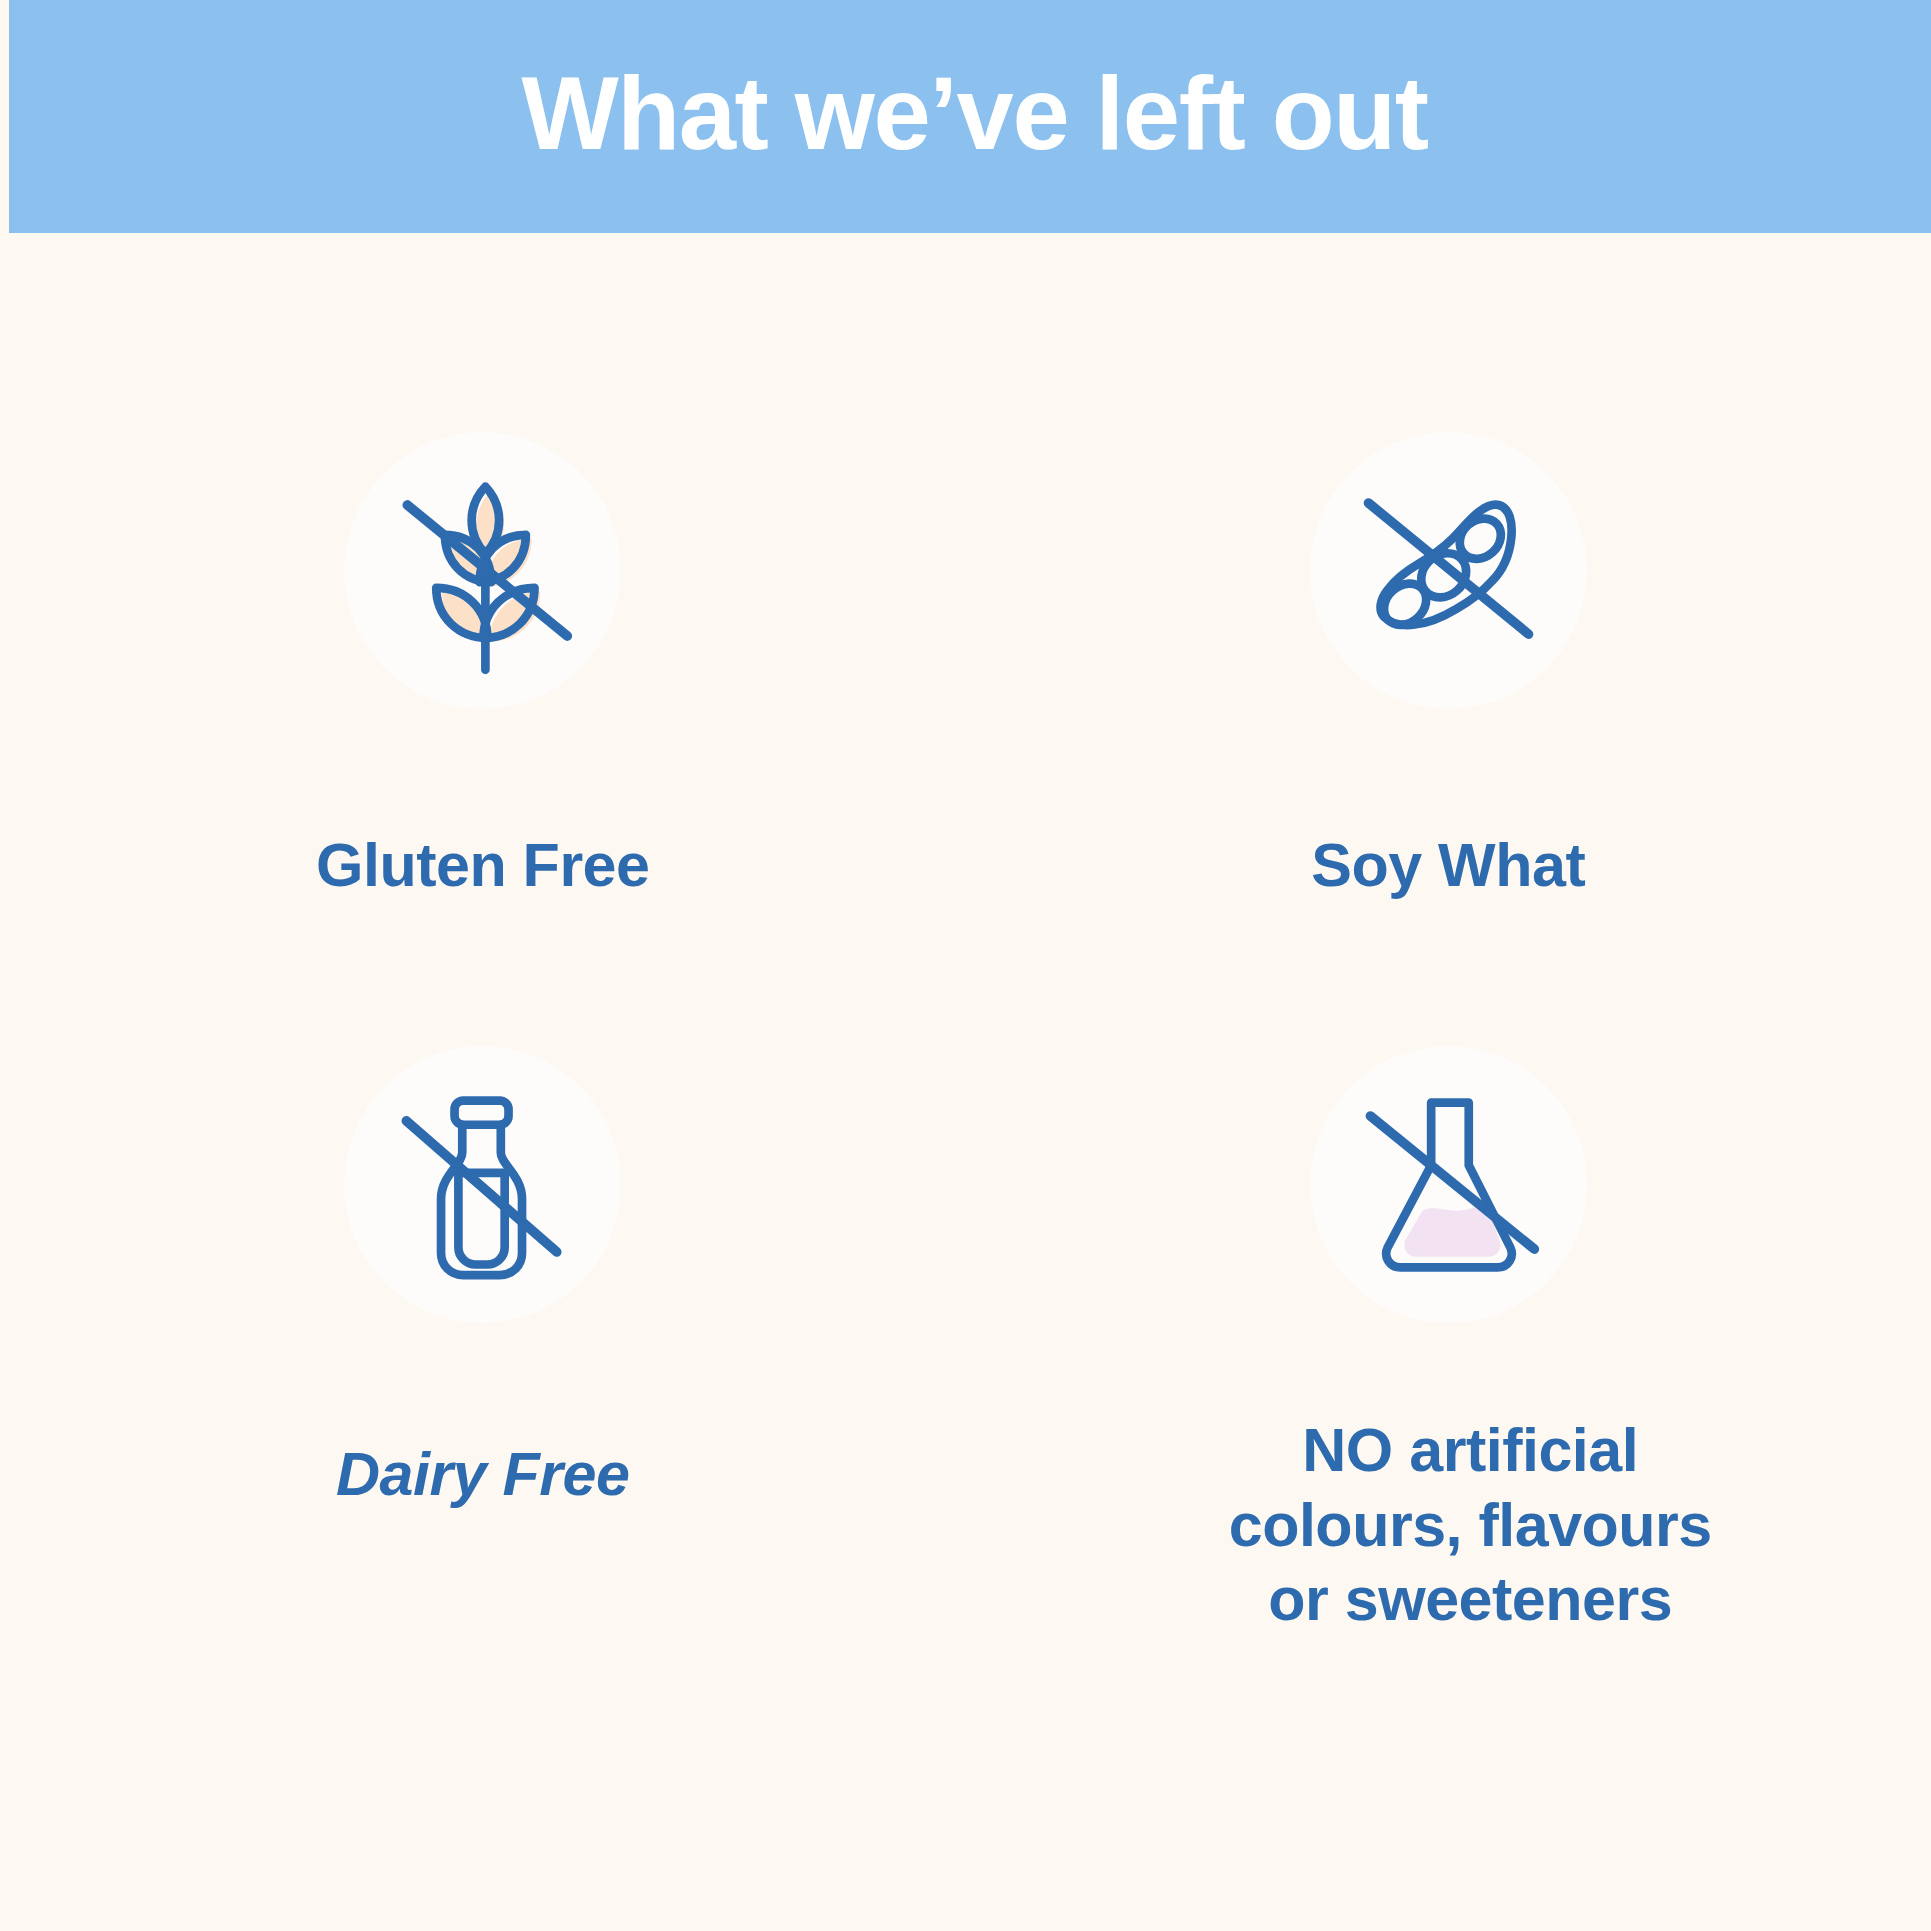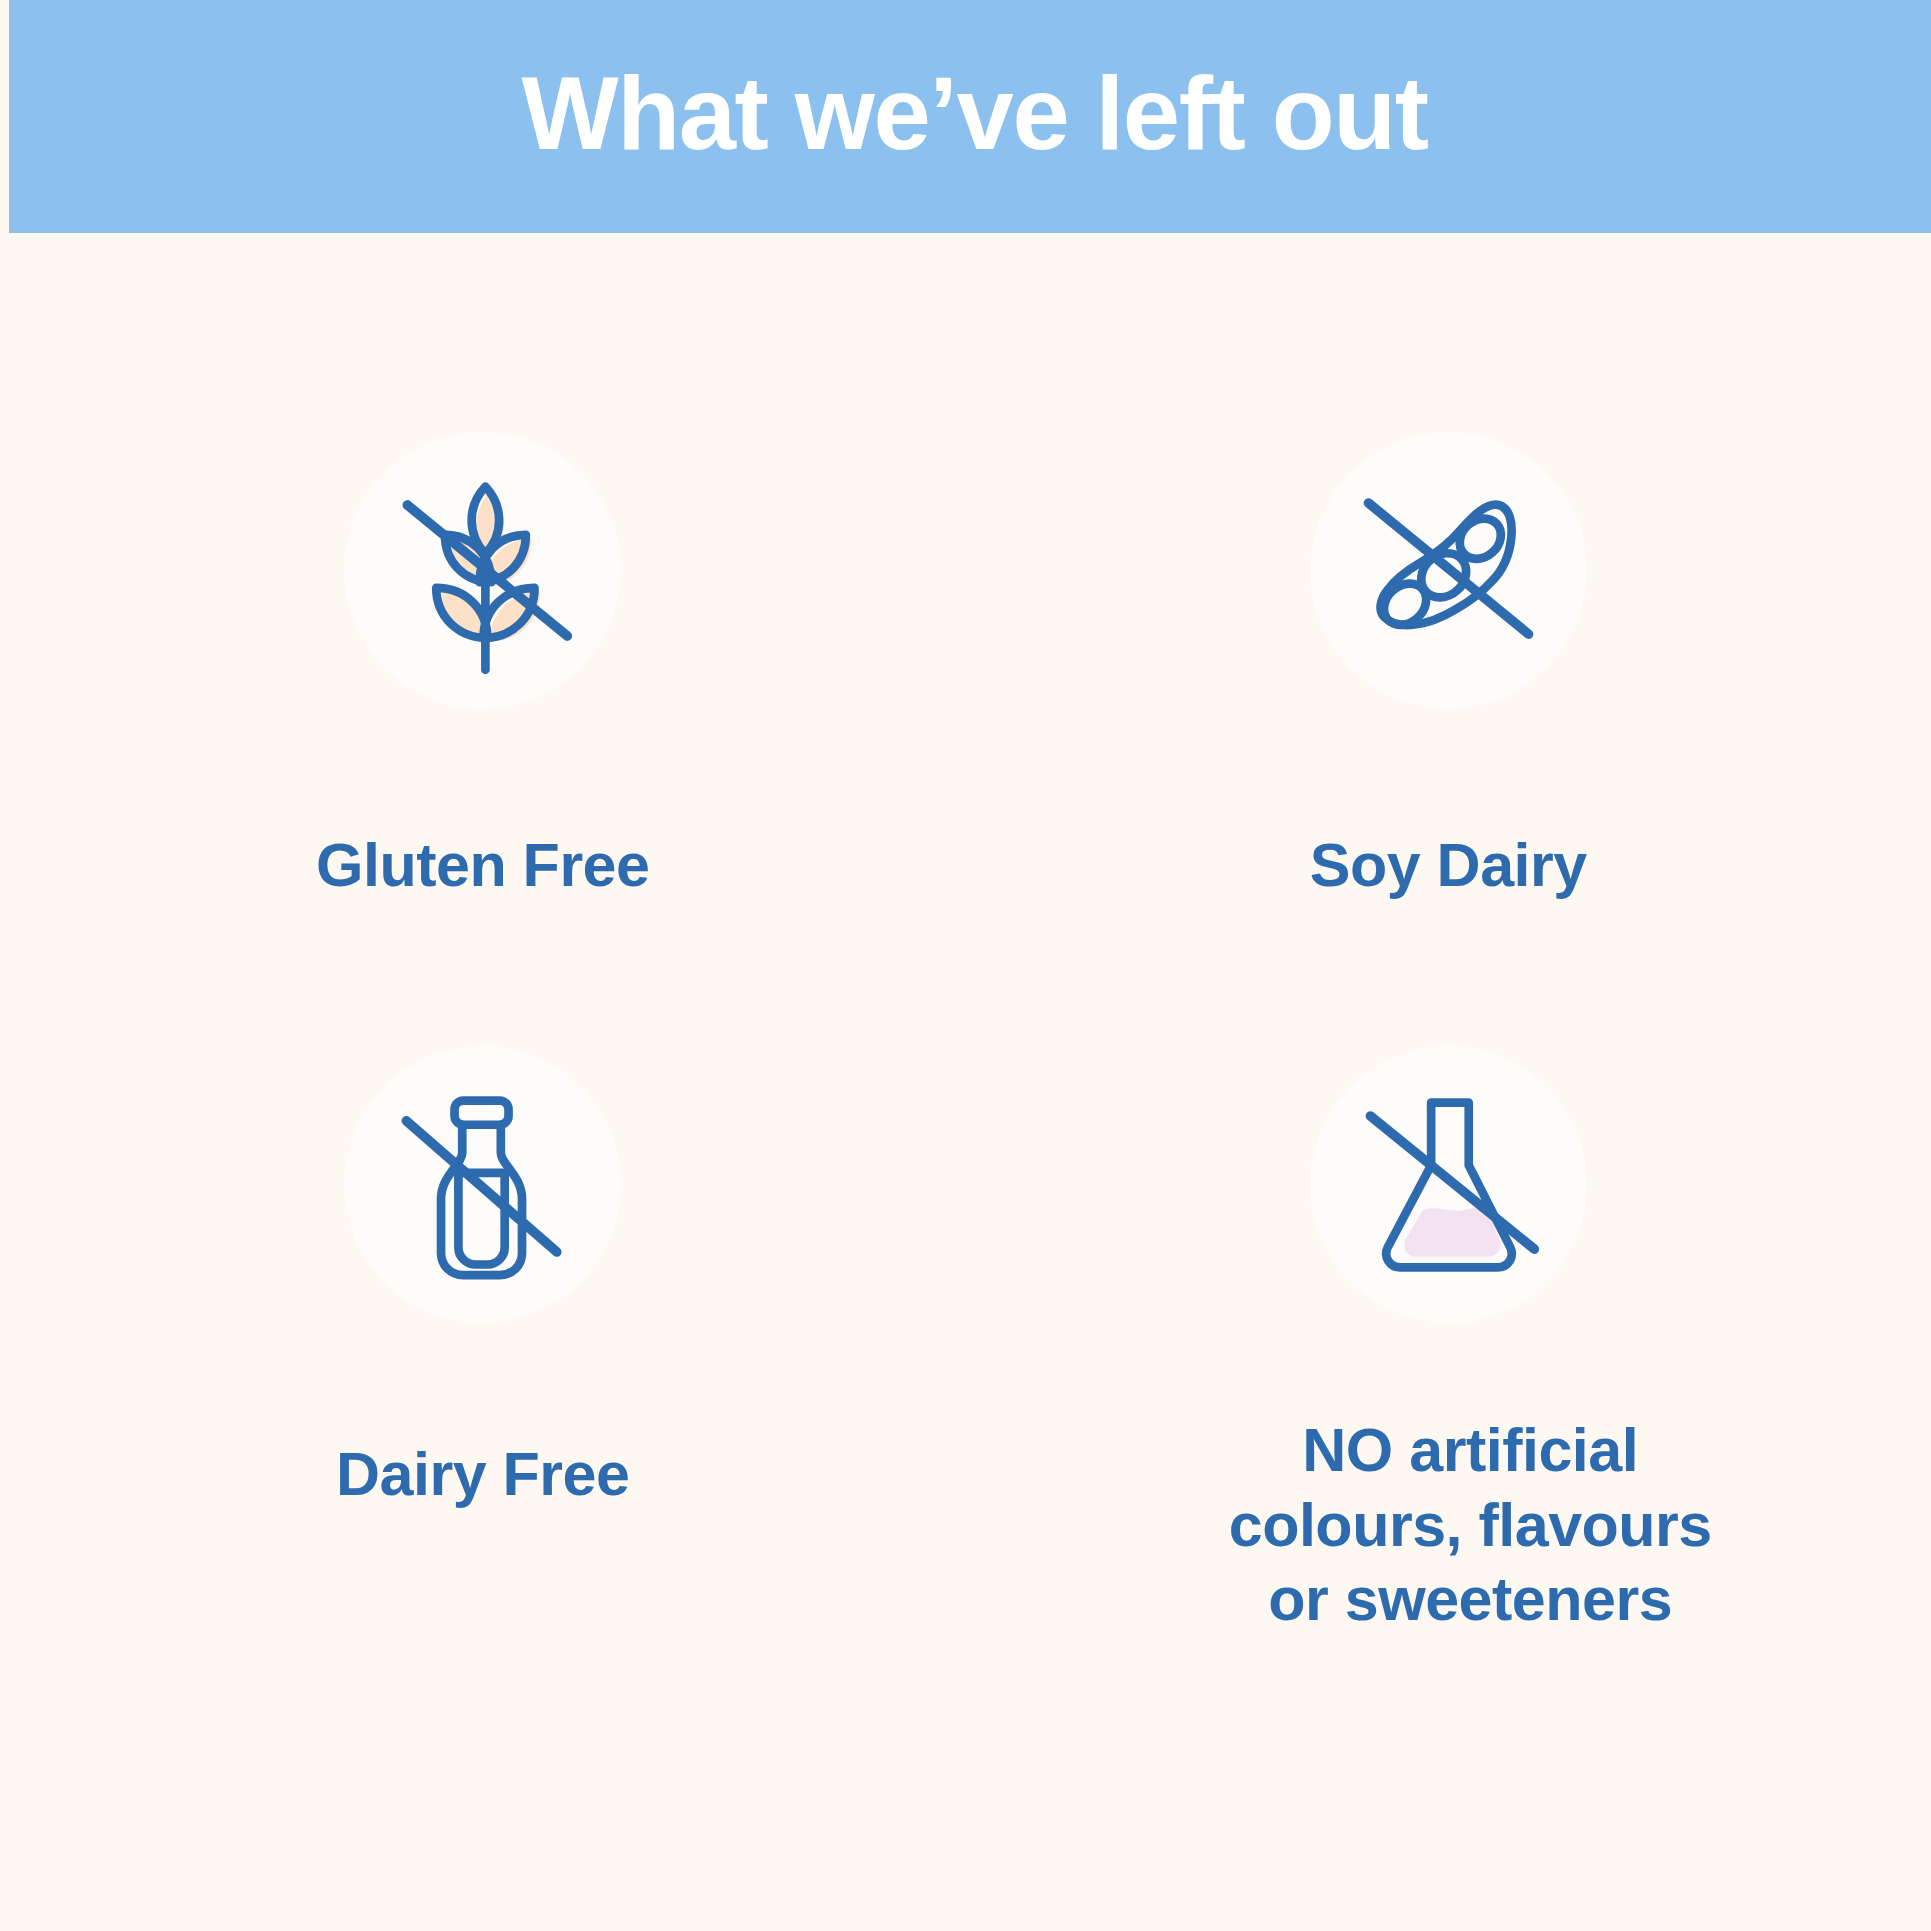--- a/index.html
+++ b/index.html
@@ -81,21 +81,21 @@
     color: #2d6bae;
     font-family: "Liberation Sans", sans-serif;
     font-weight: 700;
     font-size: 61px;
     line-height: 1.22;
     text-align: center;
     letter-spacing: -0.5px;
     white-space: pre-line;
   }
   .label-r1 { margin-top: 119px; }
-  .label-r2 { margin-top: 114px; }
+  .label-r2 { margin-top: 114px; font-style: italic; }
   .label-multiline { margin-top: 90px; margin-left: 44px; }
 </style>
 </head>
 <body>
 
 <div class="page">
 
   <div class="header">
     <h1 class="header-title">What we’ve left out</h1>
   </div>
@@ -151,21 +151,21 @@
 
               <ellipse cx="158" cy="92" rx="23" ry="19" transform="rotate(-42 158 92)"></ellipse>
               <ellipse cx="120" cy="130" rx="25" ry="21" transform="rotate(-42 120 130)"></ellipse>
               <ellipse cx="80" cy="160" rx="24" ry="19" transform="rotate(-42 80 160)"></ellipse>
             </g>
 
             <path d="M42 55 L208 191" stroke="#2d6bae" stroke-width="10" stroke-linecap="round"></path>
           </svg>
         </span>
       </div>
-      <div class="cell-label label-r1">Soy Dairy</div>
+      <div class="cell-label label-r1">Soy What</div>
     </div>
 
     <div class="cell cell-r2">
       <div class="icon-circle">
         <span>
           <svg width="241" height="241" viewBox="0 0 250 250" fill="none" xmlns="http://www.w3.org/2000/svg">
             <g stroke="#2d6bae" stroke-width="9" stroke-linecap="round" stroke-linejoin="round" fill="none">
 
               <rect x="96" y="38" width="56" height="25" rx="9"></rect>
 

